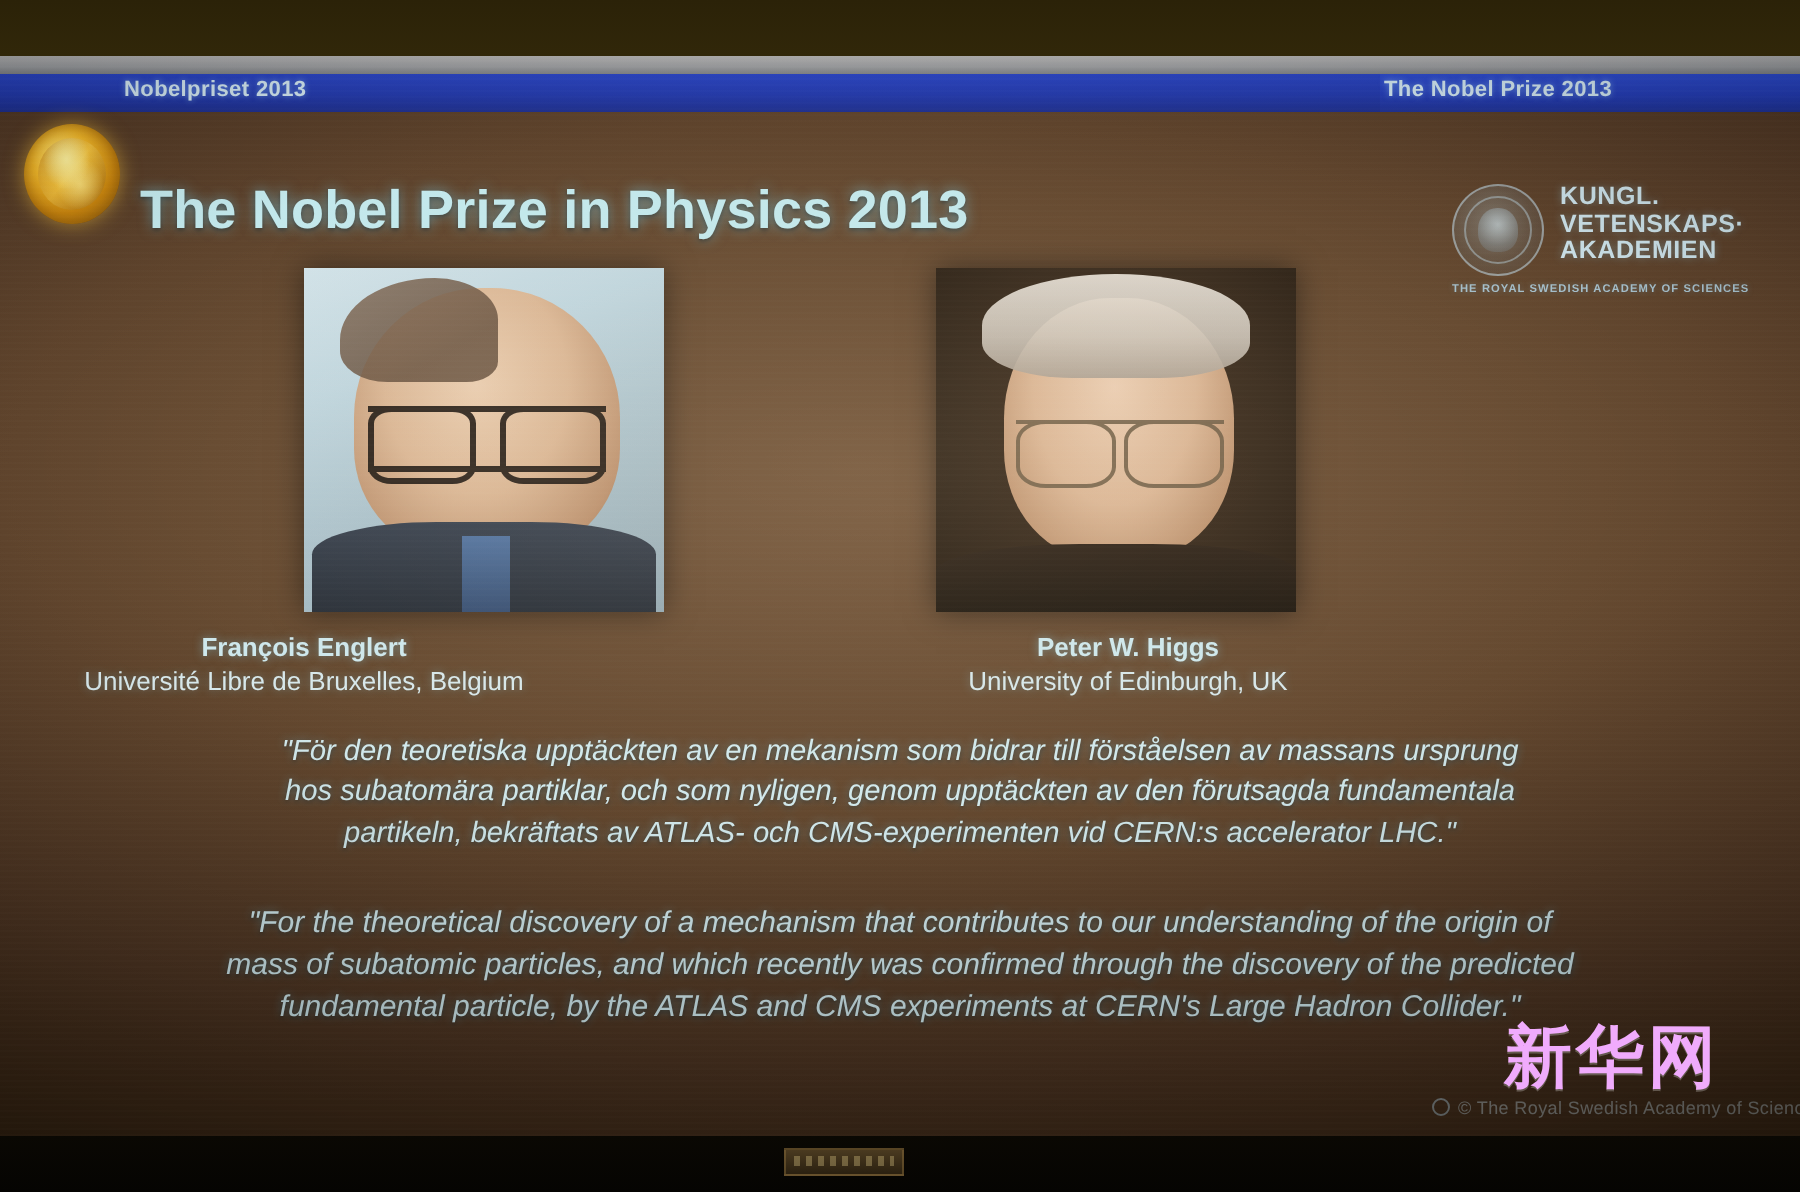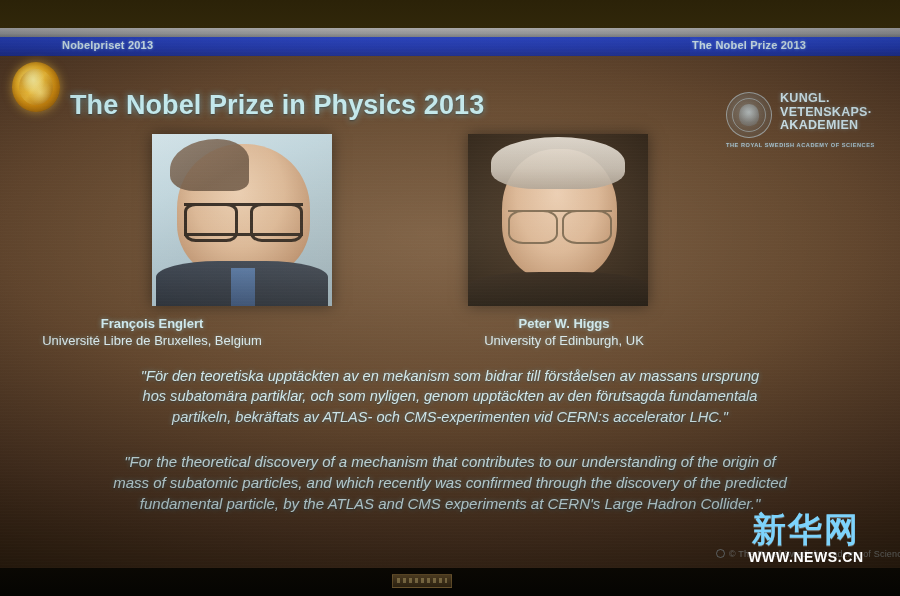--- a/index.html
+++ b/index.html
@@ -129,21 +129,21 @@
   .cite.en{top:423px;font-size:15px;}
 
   
   .copy{position:absolute;left:716px;top:521px;font-size:9px;
     color:rgba(205,225,235,.50);letter-spacing:.2px;white-space:nowrap;}
   .copy .dot{display:inline-block;width:7px;height:7px;border-radius:50%;
     border:1px solid rgba(180,210,225,.55);margin-right:4px;vertical-align:-1px;}
 
   
   .wm{position:absolute;left:726px;top:512px;text-align:center;width:160px;}
-  .wm .cn{font-size:34px;font-weight:bold;color:#7dd3fc;letter-spacing:2px;
+  .wm .cn{font-size:34px;font-weight:bold;color:#f0abfc;letter-spacing:2px;
     line-height:1;text-shadow:0 1px 0 rgba(255,255,255,.25);}
   .wm .url{margin-top:3px;font-size:14px;font-weight:bold;color:#ffffff;letter-spacing:.6px;}
 
   
   .bezel{position:absolute;left:0;top:568px;width:900px;height:28px;
     background:linear-gradient(180deg,#0a0803 0%,#050402 100%);}
   .device{position:absolute;left:392px;top:574px;width:58px;height:12px;
     background:linear-gradient(180deg,#4a3a20 0%,#2a2010 100%);
     border:1px solid rgba(140,110,60,.45);}
   .device:after{content:"";position:absolute;left:4px;top:3px;width:50px;height:5px;
@@ -226,19 +226,18 @@
     <div class="copy">
       <span class="dot"></span><span>© The Royal Swedish Academy of Sciences</span>
     </div>
 
     <div class="vignette"></div>
     <div class="scan"></div>
   </div>
 
   <div class="wm">
     <div class="cn">新华网</div>
-    <div class="url">WWW.NEWS.CN</div>
   </div>
 
   <div class="bezel"></div>
   <div class="device"></div>
 
 </div>
 
 </body></html>

